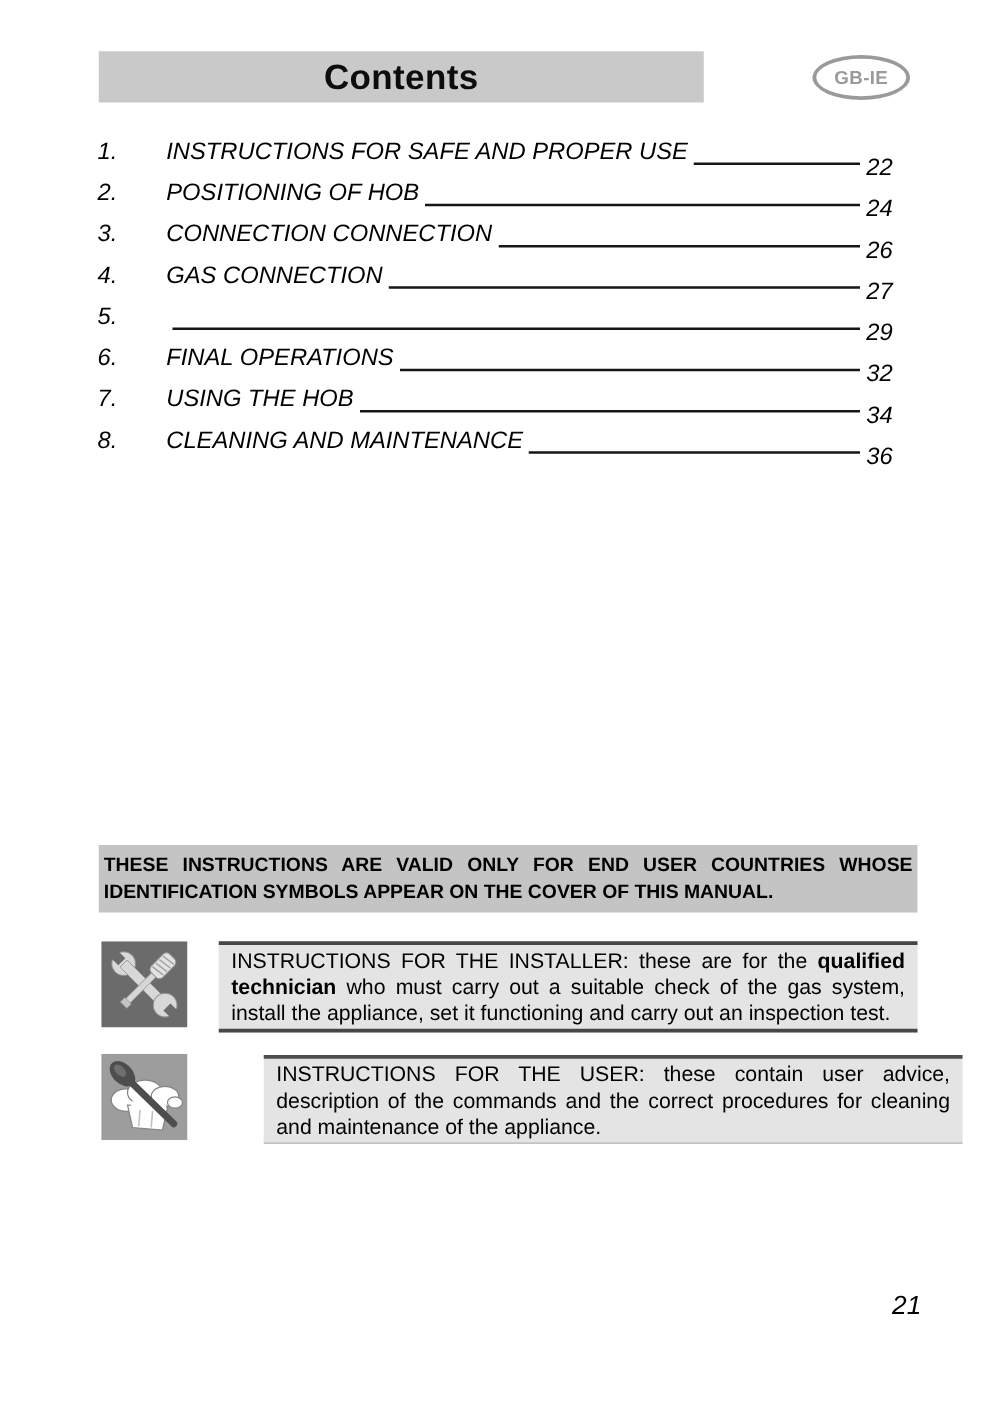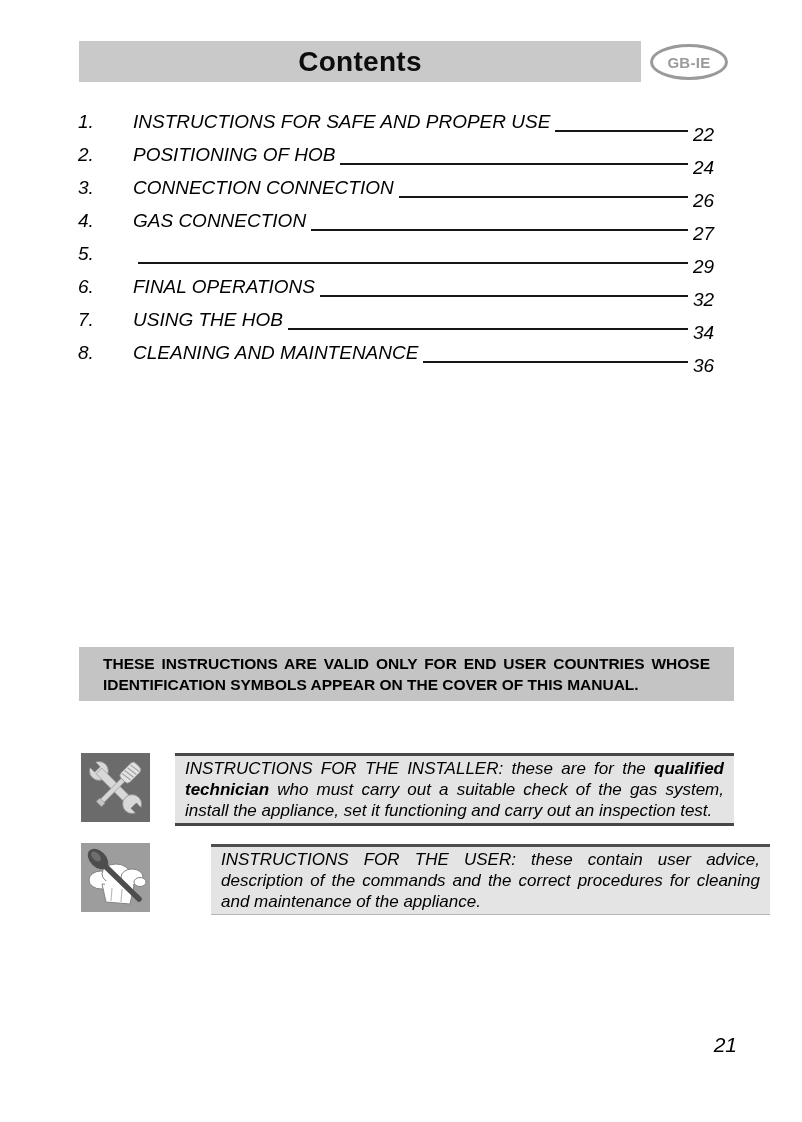--- a/index.html
+++ b/index.html
@@ -2,51 +2,51 @@
 <html><head>
 <meta charset="utf-8">
 <style>
   html,body{margin:0;padding:0;}
   body{
     width:802px;height:1122px;position:relative;background:#ffffff;
     font-family:"Liberation Sans",sans-serif;color:#000;overflow:hidden;
   }
   
   .header-bar{
-    position:absolute;left:79px;top:41px;width:562px;height:41px;
+    position:absolute;left:79px;top:41px;width:484px;height:41px;
     background:#c9c9c9;display:flex;align-items:center;justify-content:center;
   }
   .header-title{font-size:28px;font-weight:bold;color:#0d0d0d;letter-spacing:.3px;}
   .badge{
     position:absolute;left:650px;top:44px;width:72px;height:30px;
     border:3px solid #9a9a9a;border-radius:50%;
     display:flex;align-items:center;justify-content:center;
     color:#9a9a9a;font-weight:bold;font-size:15px;letter-spacing:.3px;
   }
   
   .toc{position:absolute;left:78px;top:105px;width:655px;}
   .toc-row{display:flex;height:33px;align-items:center;font-style:italic;font-size:19px;}
   .toc-num{width:55px;flex:0 0 auto;}
   .toc-title{white-space:nowrap;flex:0 0 auto;}
   .toc-leader{flex:1 1 auto;min-width:18px;border-bottom:2px solid #161616;align-self:flex-end;margin:0 5px 6px 5px;}
   .toc-page{width:40px;flex:0 0 auto;text-align:left;margin-top:26px;}
   
   .notice{
-    position:absolute;left:79px;top:647px;width:655px;box-sizing:border-box;
-    background:#c4c4c4;padding:6px 24px;
+    position:absolute;left:79px;top:676px;width:655px;box-sizing:border-box;
+    background:#c4c4c4;padding:6px 4px;
     font-weight:bold;font-size:15.5px;line-height:21px;color:#000;
   }
   
   .icon-box{position:absolute;left:81px;width:69px;height:69px;}
   .icon-installer{top:753px;}
   .icon-user{top:843px;}
   .strip{
     position:absolute;left:175px;width:559px;box-sizing:border-box;
     background:#e4e4e4;padding:2px 10px;
-    font-style:italic;font-size:17px;line-height:21px;
+    font-size:17px;line-height:21px;
   }
   .strip-installer{top:753px;border-top:3px solid #474747;border-bottom:3px solid #474747;}
   .strip-user{top:844px;border-top:3px solid #4f4f4f;border-bottom:1px solid #b5b5b5;margin-left:36px;}
   .line-j{text-align:justify;text-align-last:justify;}
   .line-p{text-align:left;}
   .b{font-weight:bold;}
   
   .page-num{
     position:absolute;left:600px;top:1033px;width:137px;
     text-align:right;font-style:italic;font-size:21px;

